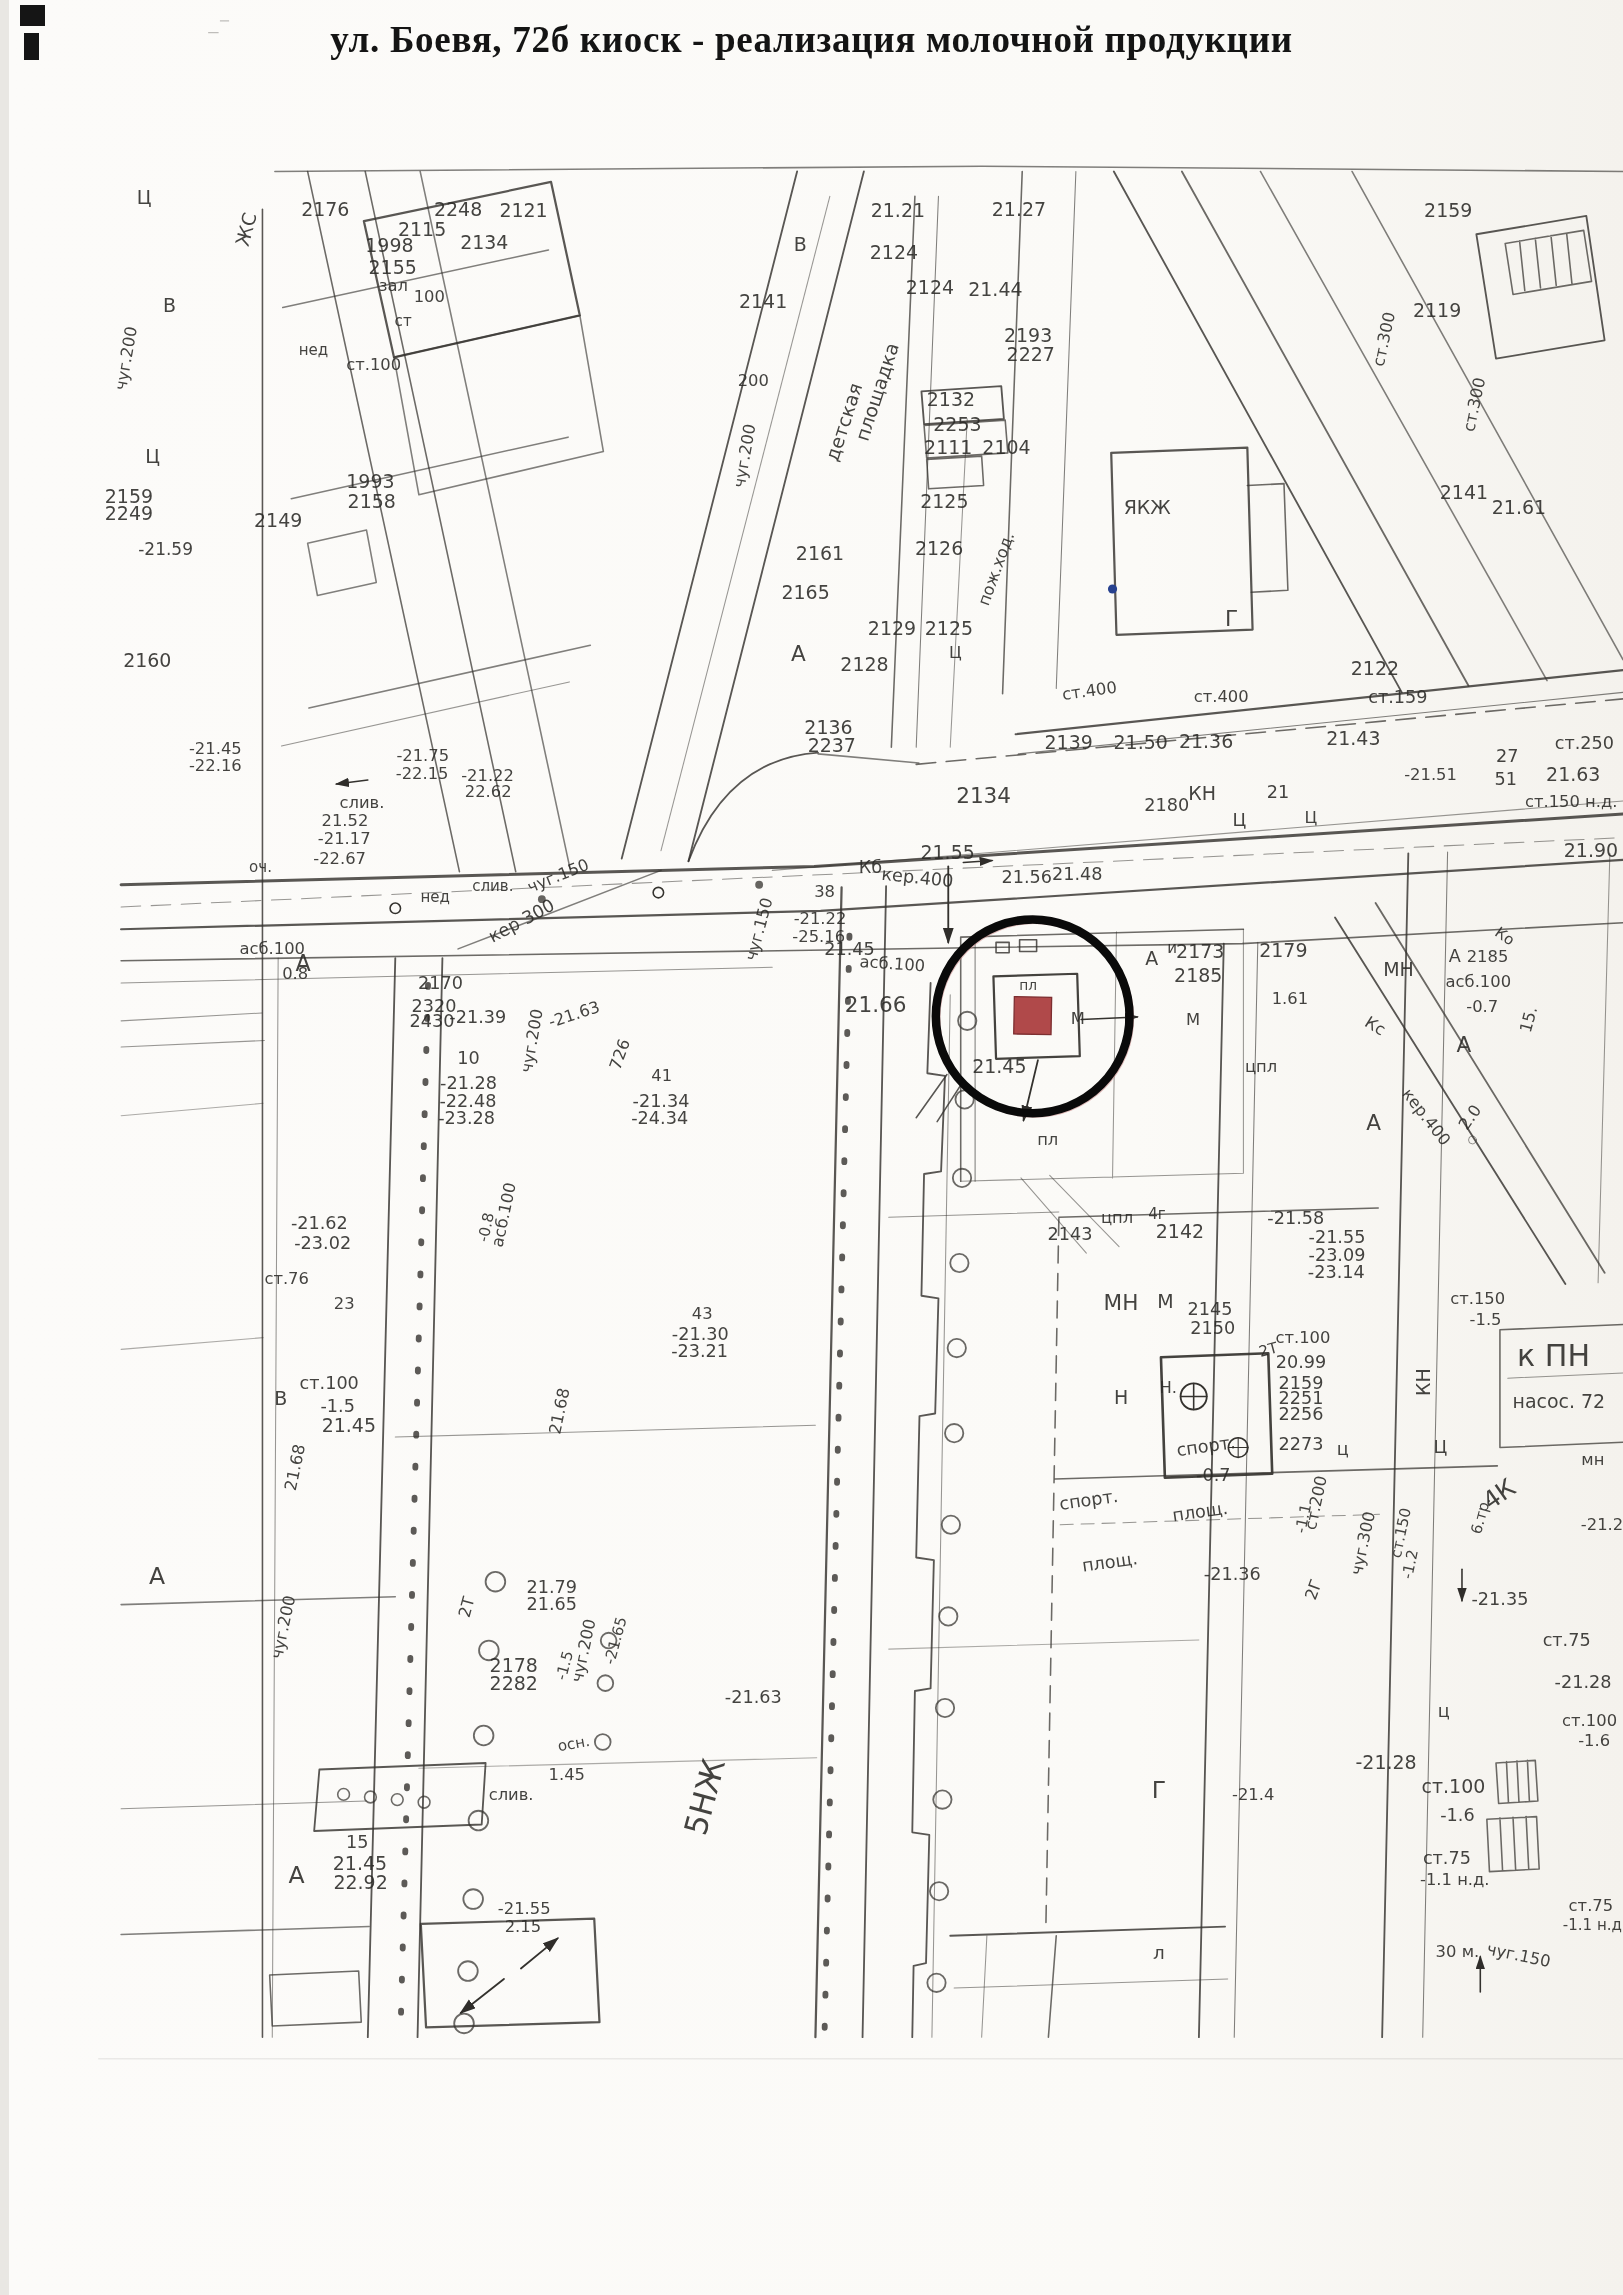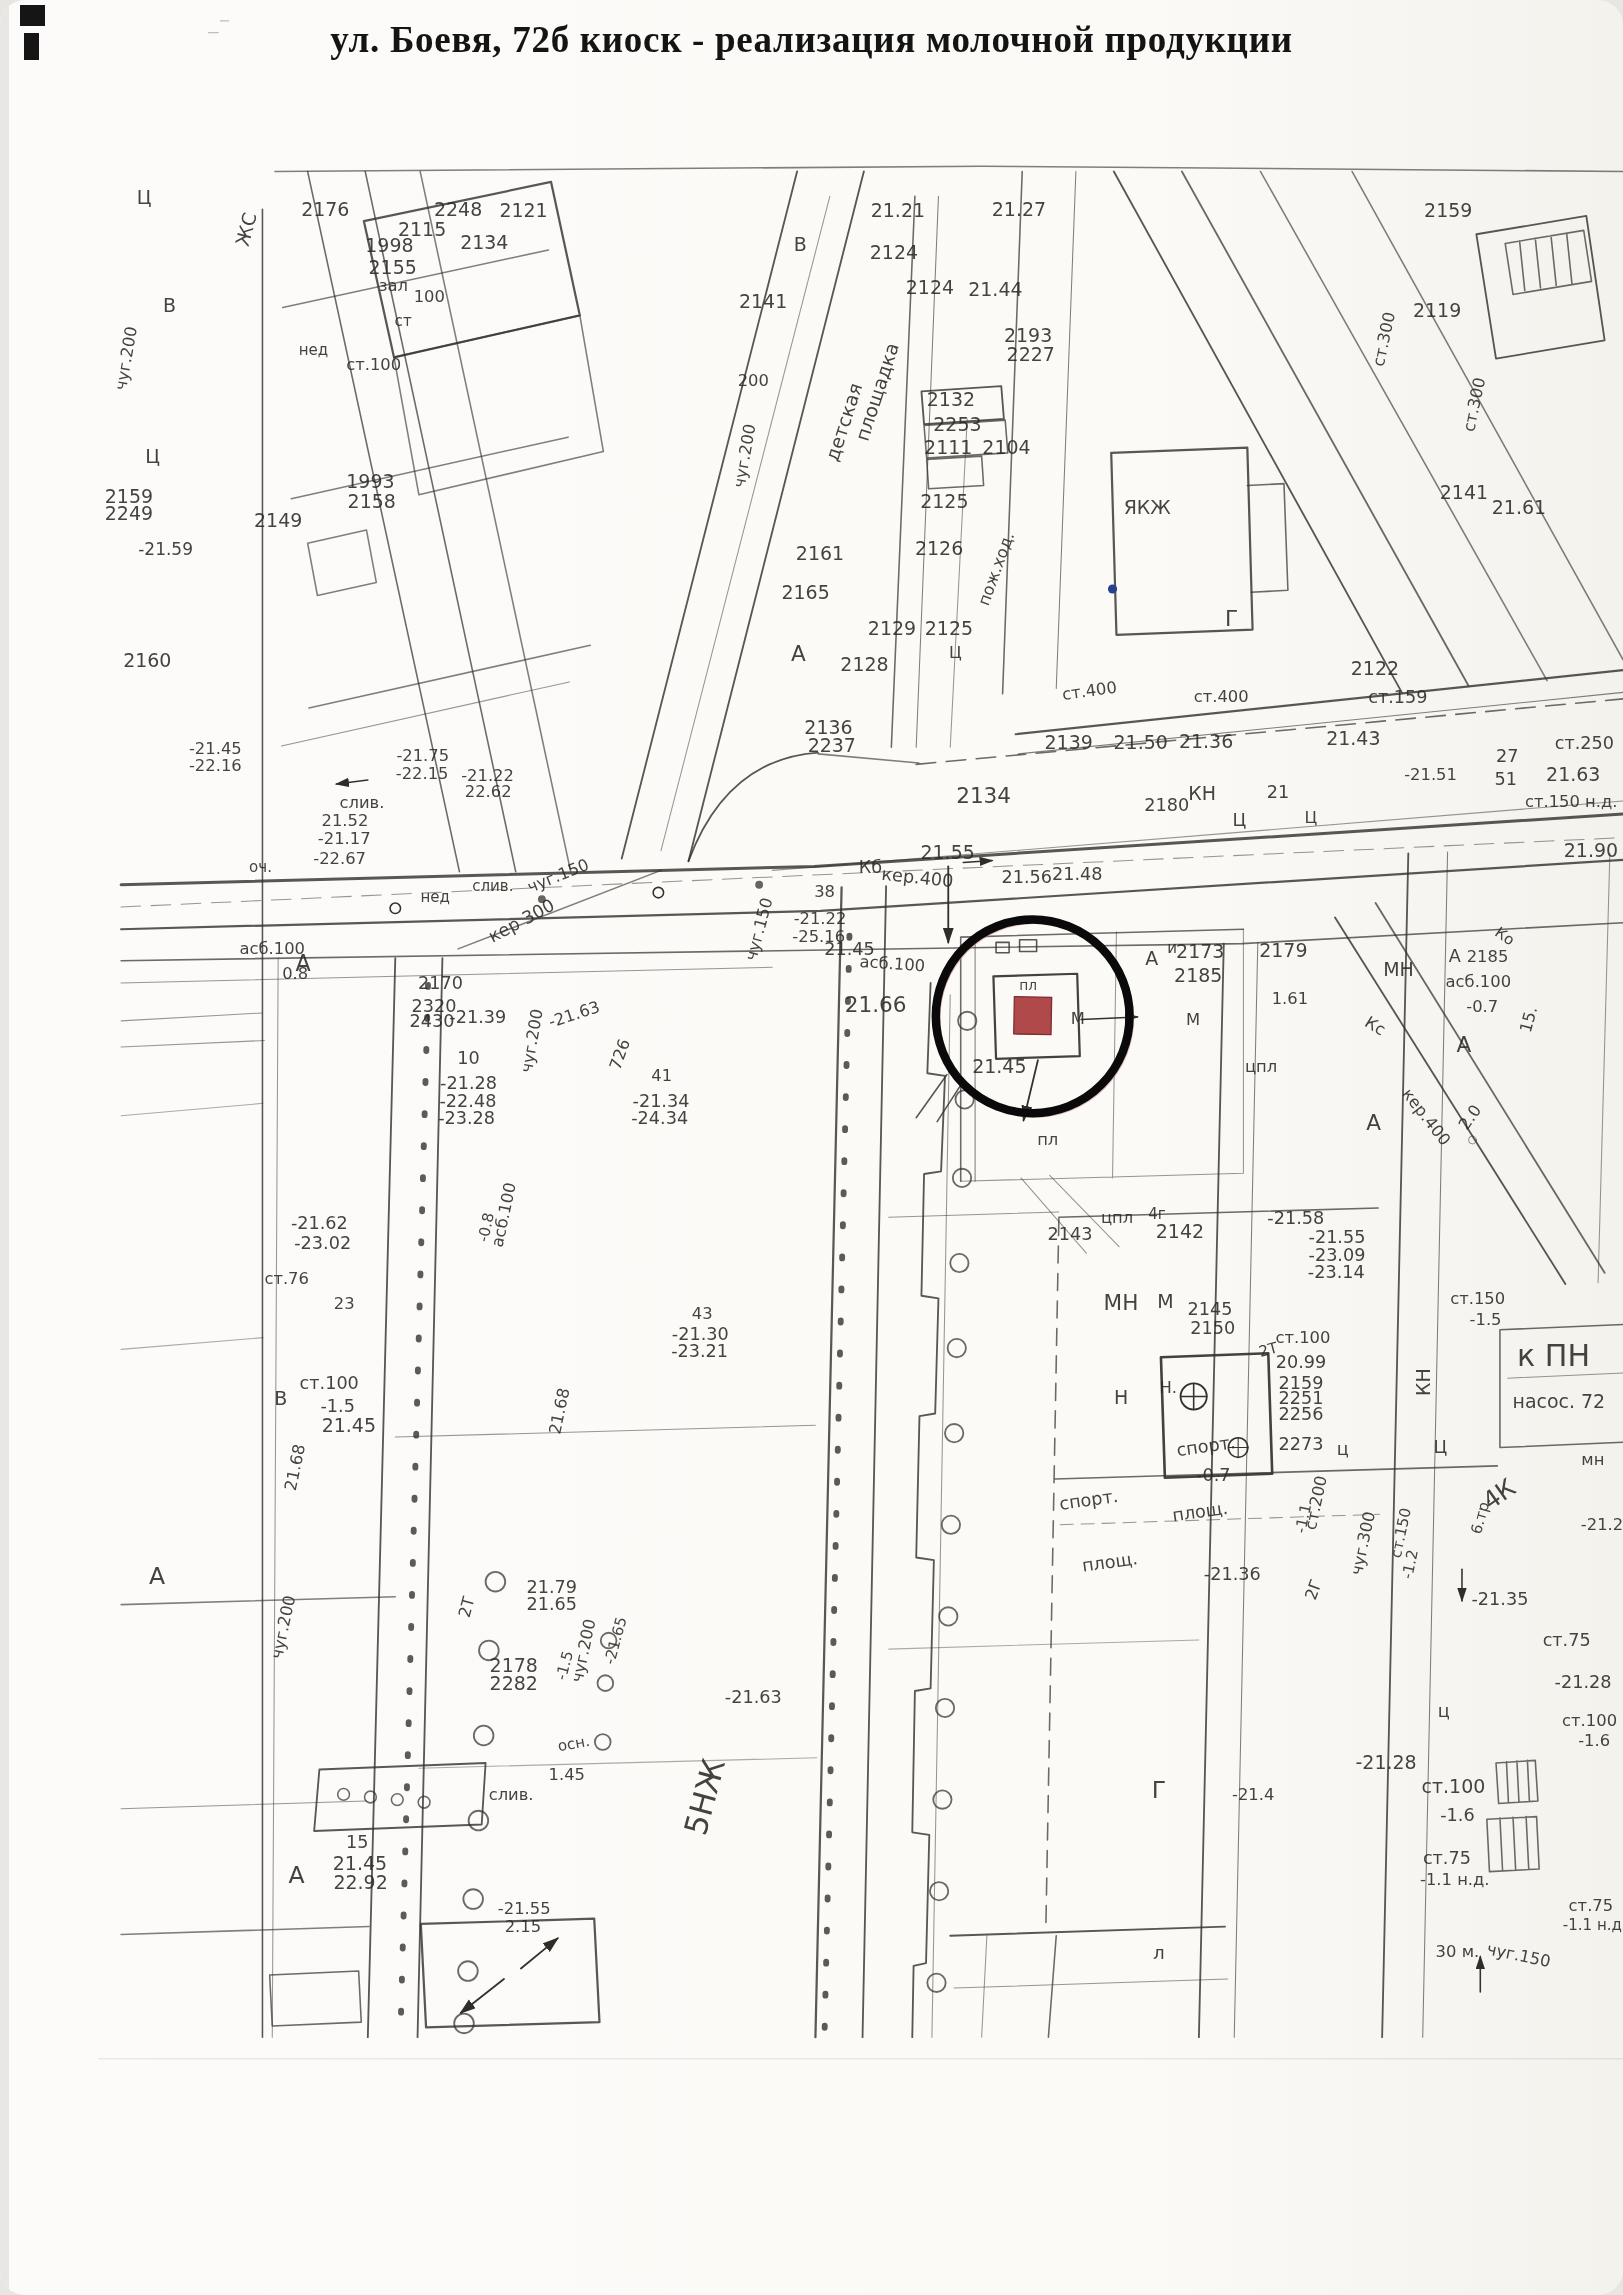--- a/index.html
+++ b/index.html
@@ -1,16 +1,16 @@
 <!DOCTYPE html>
 <html style="font-size:10.5px"><head>
 <meta charset="utf-8">
 <style>
   html,body{margin:0;padding:0;background:#e8e6e2;}
-  .page{position:relative;width:1623px;height:2295px;background:linear-gradient(90deg,#fcfbf9 0%,#fbfaf7 70%,#f4f2ed 100%);overflow:hidden;font-family:"DejaVu Sans",sans-serif;border-radius:25px;}
+  .page{position:relative;width:1623px;height:2295px;background:linear-gradient(90deg,#fcfbf9 0%,#fbfaf7 70%,#f4f2ed 100%);overflow:hidden;font-family:"DejaVu Sans",sans-serif;}
   .edge-strip{position:absolute;left:0;top:0;width:9.2px;height:100%;background:#e9e7e3;}
   .corner-glyphs{position:absolute;left:17px;top:3.9px;width:34px;height:63px;}
   .corner-glyphs span{position:absolute;background:#151515;}
   .cg1{left:2.6px;top:1.3px;width:25px;height:21px;}
   .cg2{left:6.5px;top:29px;width:15.7px;height:27.5px;}
   h1.title{position:absolute;top:18.3px;left:0;width:100%;margin:0;text-align:center;
     font-family:"Liberation Serif",serif;font-weight:bold;font-size:37px;letter-spacing:0.7px;color:#141414;}
   svg{position:absolute;left:0;top:0;}
   .ln{stroke:#34322e;fill:none;stroke-linecap:round;stroke-linejoin:round;}
   .w1{stroke-width:1.6}.w2{stroke-width:2.4}.w25{stroke-width:2.8}.w3{stroke-width:3.4}.w35{stroke-width:4}.w4{stroke-width:4.6}

